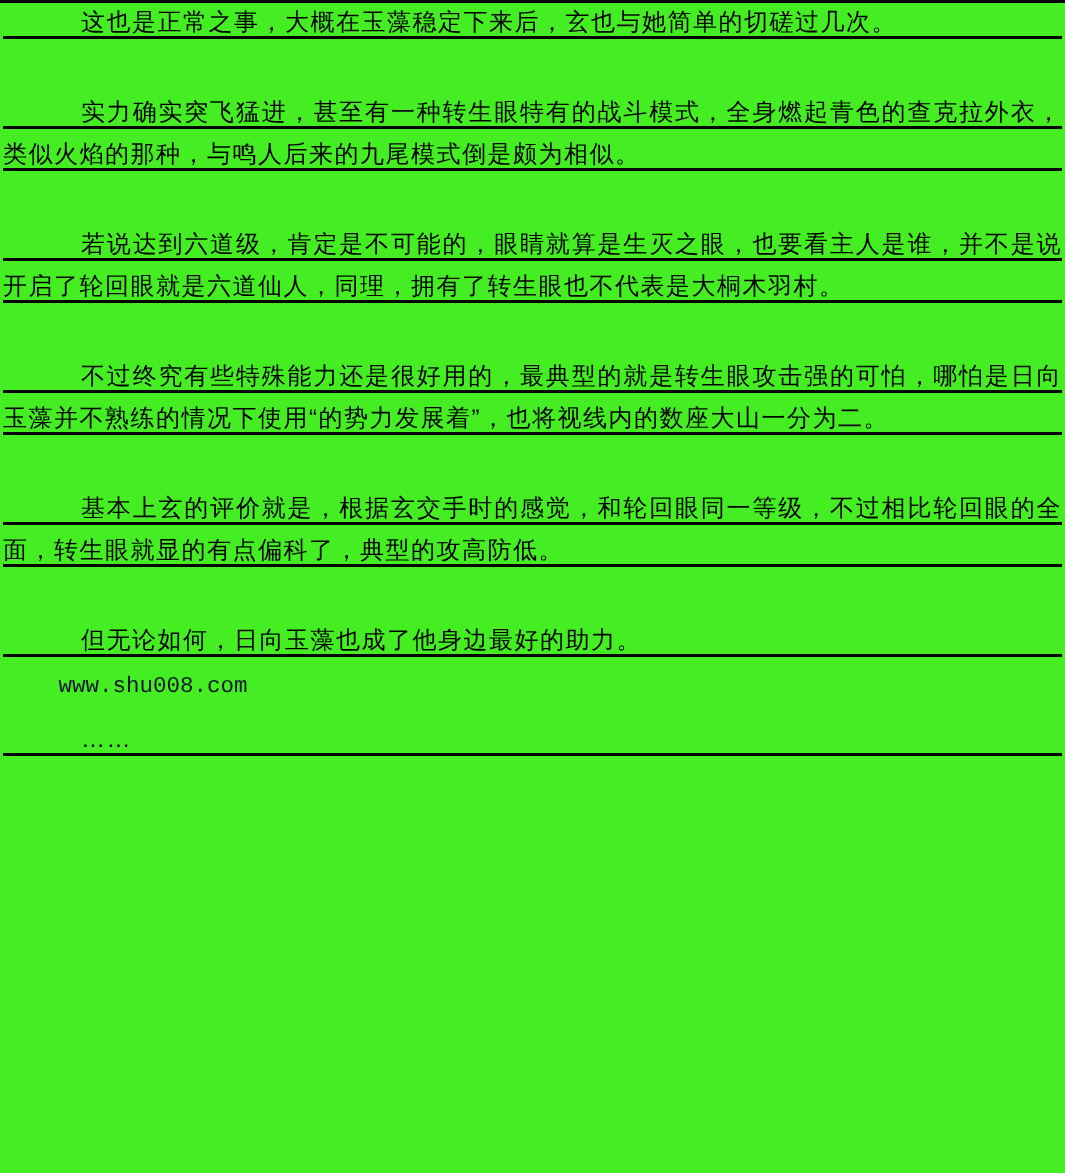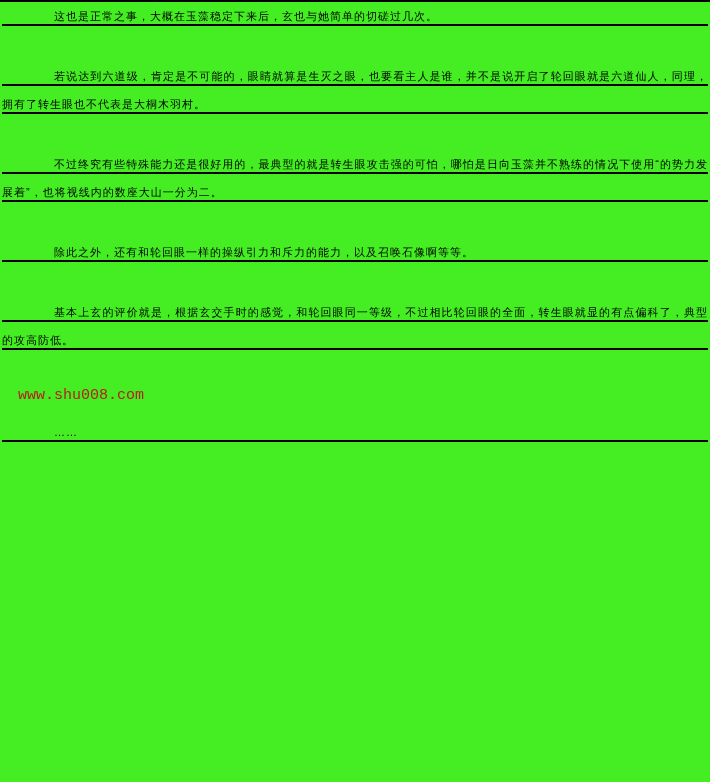--- a/index.html
+++ b/index.html
@@ -14,69 +14,70 @@
     font-family: "Liberation Sans", sans-serif;
     border-top: 2px solid #000;
     box-sizing: border-box;
     overflow: hidden;
   }
   .page {
     padding: 0 2px;
   }
   p.para {
     margin: 0 0 32px 0;
-    font-size: 11px;
+    font-size: 16px;
     line-height: 28px;
     letter-spacing: 1px;
     text-indent: 52px;
     text-align: justify;
     word-break: break-all;
     
     background-image: repeating-linear-gradient(
       to bottom,
       transparent 0px,
       transparent 22px,
       #000 22px,
       #000 24px,
       transparent 24px,
       transparent 28px
     );
   }
   p.para.tight {
     margin-bottom: 6px; 
   }
   .watermark {
-    margin: 0 0 0 16px;
+    margin: 0 0 0 37px;
     height: 20px;
     line-height: 20px;
     font-family: "Liberation Mono", "DejaVu Sans Mono", monospace;
     font-size: 15px;
     letter-spacing: 0px;
-    color: #b91c1c;
+    color: #0f172a;
   }
   p.para.after-watermark {
     margin-top: 12px;
   }
 </style>
 </head>
 <body>
 
 <div class="page">
 
   <p class="para">这也是正常之事，大概在玉藻稳定下来后，玄也与她简单的切磋过几次。</p>
 
+  <p class="para">实力确实突飞猛进，甚至有一种转生眼特有的战斗模式，全身燃起青色的查克拉外衣，类似火焰的那种，与鸣人后来的九尾模式倒是颇为相似。</p>
 
   <p class="para">若说达到六道级，肯定是不可能的，眼睛就算是生灭之眼，也要看主人是谁，并不是说开启了轮回眼就是六道仙人，同理，拥有了转生眼也不代表是大桐木羽村。</p>
 
 
   <p class="para">不过终究有些特殊能力还是很好用的，最典型的就是转生眼攻击强的可怕，哪怕是日向玉藻并不熟练的情况下使用“的势力发展着”，也将视线内的数座大山一分为二。</p>
 
-  <p class="para">除此之外，还有和轮回眼一样的操纵引力和斥力的能力，以及召唤石像啊等等。</p>
 
   <p class="para">基本上玄的评价就是，根据玄交手时的感觉，和轮回眼同一等级，不过相比轮回眼的全面，转生眼就显的有点偏科了，典型的攻高防低。</p>
 
+  <p class="para tight">但无论如何，日向玉藻也成了他身边最好的助力。</p>
 
   <div class="watermark">www.shu008.com</div>
 
   <p class="para after-watermark">……</p>
 
 
 </div>
 
 </body></html>

